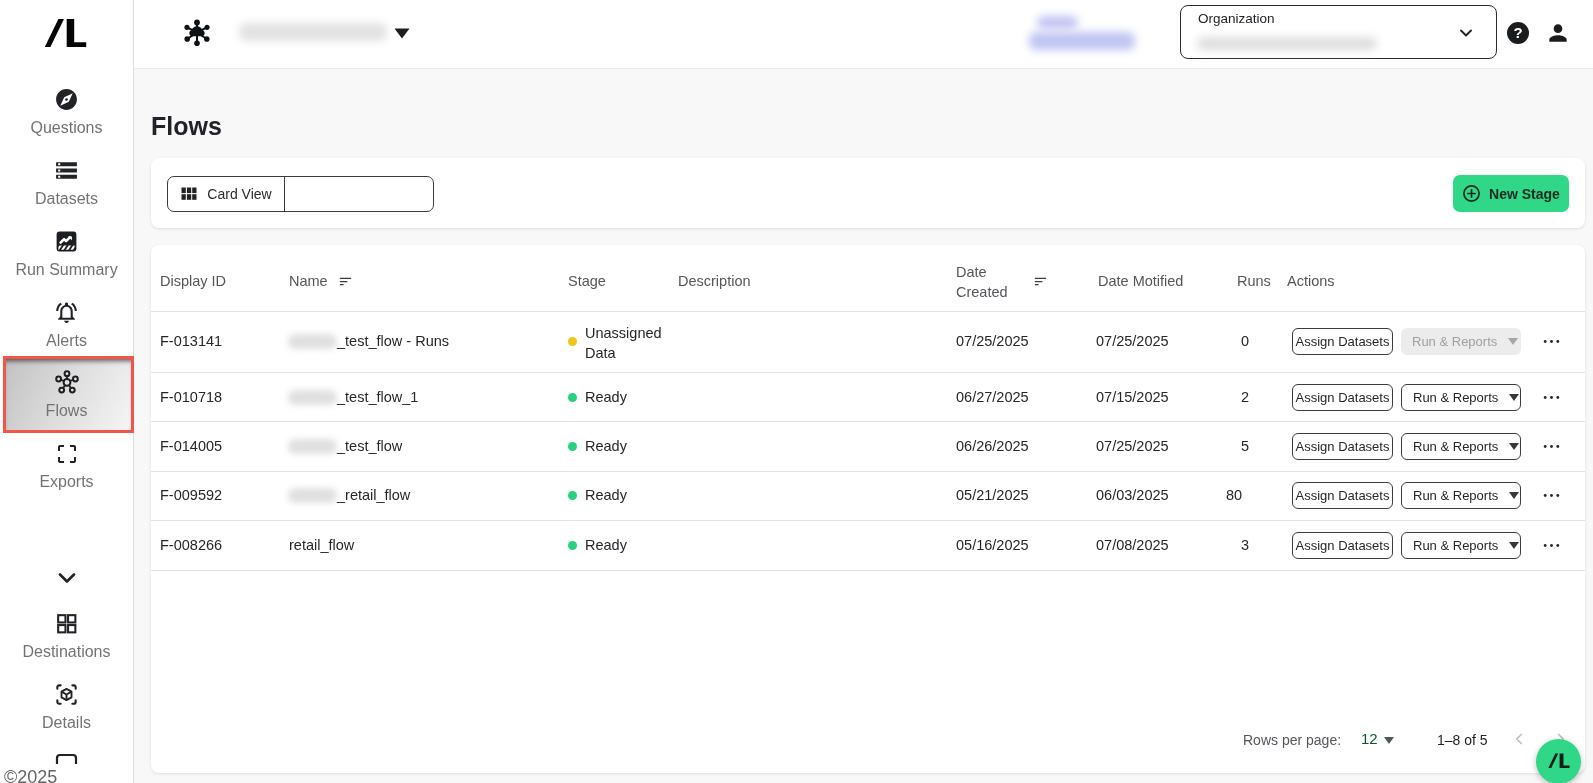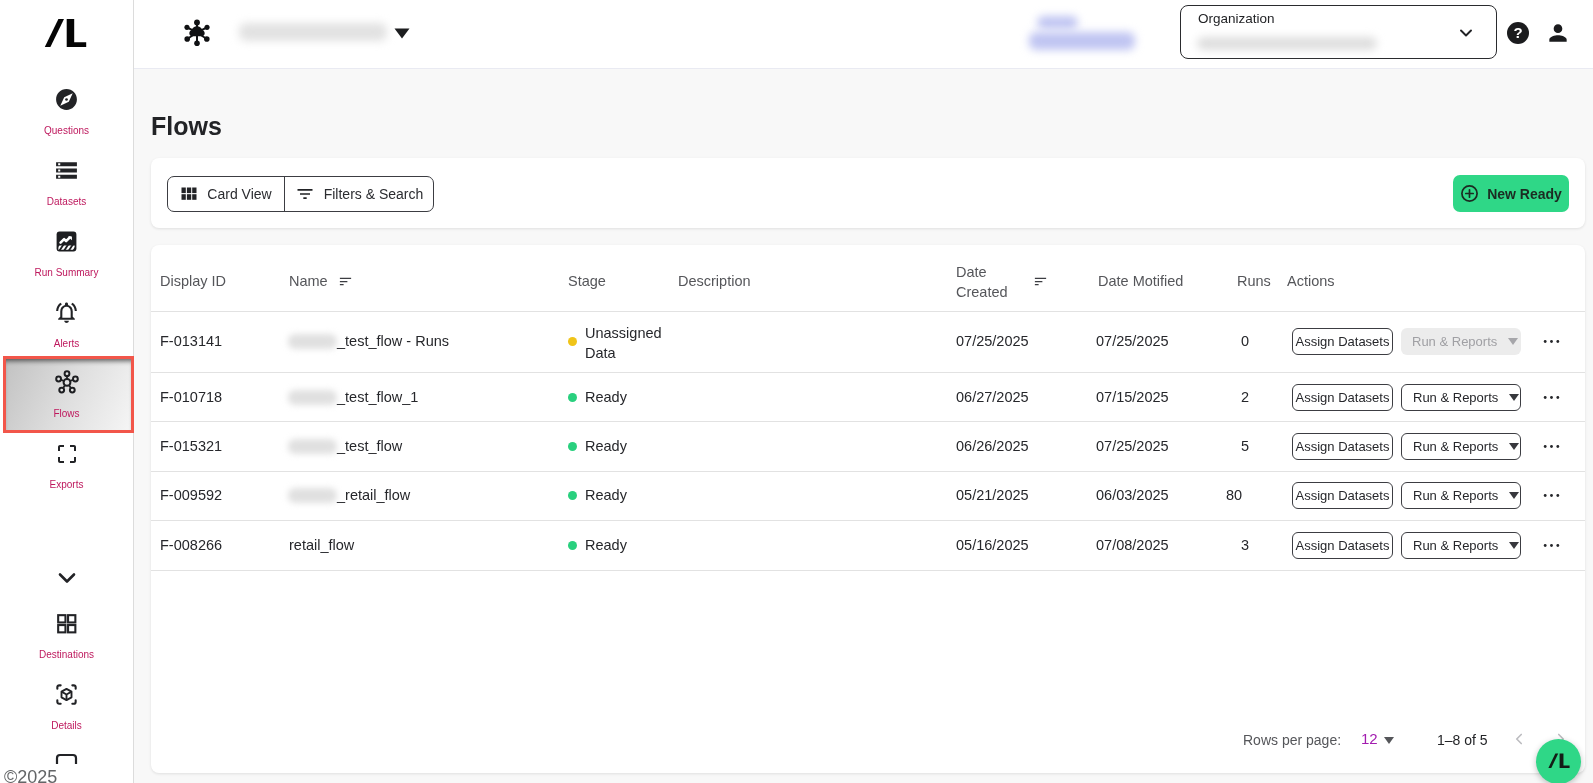--- a/index.html
+++ b/index.html
@@ -6,21 +6,21 @@
   html,body { width:1593px; height:783px; overflow:hidden; }
   body { position:relative; font-family:"Liberation Sans",sans-serif; background:#f8f8f8; color:#26272b; -webkit-font-smoothing:antialiased; }
   .abs { position:absolute; }
   .hline { position:absolute; height:1px; background:#e2e2e2; }
   
   #topbar { position:absolute; left:133px; top:0; width:1460px; height:69px; background:#fff; border-bottom:1px solid #e9eaf2; z-index:3; }
   
   #sidebar { position:absolute; left:0; top:0; width:134px; height:783px; background:#fff; border-right:1px solid #dcdcdc; z-index:5; }
   .nav { position:absolute; left:0; width:133px; text-align:center; }
   .nav svg { display:block; margin:0 auto; }
-  .nav .lbl { margin-top:13px; font-size:10px; color:#be185d; }
+  .nav .lbl { margin-top:7px; font-size:16px; color:#737373; }
   #flowsbox { position:absolute; left:3px; top:356px; width:131px; height:77px; border:3px solid #f2564a;
      background:linear-gradient(115deg,#c2c2c2 0%,#dedede 50%,#f5f5f5 100%);
      box-shadow: inset 0 5px 5px -3px rgba(0,0,0,0.6); z-index:6; }
   
   .card { position:absolute; left:151px; width:1434px; background:#fff; border-radius:8px; box-shadow:0 1px 3px rgba(0,0,0,0.10); }
   
   #btngroup { position:absolute; left:167px; top:176px; width:267px; height:36px; border:1.5px solid #3c3d42; border-radius:7px; background:#fff; display:flex; }
   #btngroup .seg { display:flex; align-items:center; justify-content:center; gap:9px; font-size:14px; color:#2b2c30; }
   #btngroup .seg1 { width:117px; border-right:1.5px solid #3c3d42; }
   #btngroup .seg2 { width:148px; }
@@ -195,33 +195,27 @@
     <svg width="18" height="18" viewBox="0 0 18 18" fill="#222326">
       <rect x="1.5" y="2.5" width="4.3" height="5.6"></rect>
         <rect x="6.9" y="2.5" width="4.3" height="5.6"></rect>
         <rect x="12.2" y="2.5" width="4.3" height="5.6"></rect>
       <rect x="1.5" y="9.2" width="4.3" height="5.6"></rect>
         <rect x="6.9" y="9.2" width="4.3" height="5.6"></rect>
         <rect x="12.2" y="9.2" width="4.3" height="5.6"></rect>
     </svg>
     <span>Card View</span>
   </div>
-  <div class="seg seg2">
-    <svg width="20" height="20" viewBox="0 0 24 24" fill="#222326">
-        <path d="M10 18h4v-2h-4v2zM3 6v2h18V6H3zm3 7h12v-2H6v2z"></path>
-      </svg>
-    <span>Filters &amp; Search</span>
-  </div>
 </div>
 <div id="newflow">
   <svg width="19" height="19" viewBox="0 0 19 19" fill="none">
     <circle cx="9.5" cy="9.5" r="7.6" stroke="#1c2b22" stroke-width="1.7"></circle>
     <path d="M9.5 5.8v7.4M5.8 9.5h7.4" stroke="#1c2b22" stroke-width="1.7" stroke-linecap="round"></path>
   </svg>
-  <span>New Ready</span>
+  <span>New Stage</span>
 </div>
 
 <div class="card" style="top:245px;height:528px;"></div>
 
 <div class="th" style="left:160px;top:273px">Display ID</div>
 <div class="th" style="left:289px;top:273px">Name</div>
 <svg class="abs" style="left:337px;top:274px" width="17" height="15" viewBox="0 0 24 24" fill="#3c3d42">
     <path d="M3 18h6v-2H3v2zM3 6v2h18V6H3zm0 7h12v-2H3v2z"></path>
   </svg>
 <div class="th" style="left:568px;top:273px">Stage</div>
@@ -270,21 +264,21 @@
 <div class="btn-outline" style="left:1292px;top:384px;width:101px">Assign Datasets</div>
 <div class="btn-outline" style="left:1401px;top:384px;width:120px;justify-content:flex-start;padding-left:11px">Run &amp; Reports
   <div style="margin-left:11px;width:0;height:0;border-left:5.5px solid transparent;border-right:5.5px solid transparent;border-top:7px solid #37383d"></div>
 </div>
 <svg class="abs" style="left:1542px;top:390px" width="19" height="15" viewBox="0 0 24 19" fill="#26272b">
     <circle cx="4" cy="9.5" r="1.8"></circle>
     <circle cx="12" cy="9.5" r="1.8"></circle>
     <circle cx="20" cy="9.5" r="1.8"></circle>
   </svg>
 
-<div class="td" style="left:160px;top:438px">F-015321</div>
+<div class="td" style="left:160px;top:438px">F-014005</div>
 <div class="blur-box" style="left:288px;top:439px;width:49px;height:15px;background:#e0e0e0;filter:blur(3px)"></div>
 <div class="td" style="left:337px;top:438px">_test_flow</div>
 <div class="dot" style="left:568px;top:442px;background:#29d07e"></div>
 <div class="td" style="left:585px;top:438px">Ready</div>
 <div class="td" style="left:956px;top:438px">06/26/2025</div>
 <div class="td" style="left:1096px;top:438px">07/25/2025</div>
 <div class="td" style="left:1241px;top:438px">5</div>
 <div class="btn-outline" style="left:1292px;top:433px;width:101px">Assign Datasets</div>
 <div class="btn-outline" style="left:1401px;top:433px;width:120px;justify-content:flex-start;padding-left:11px">Run &amp; Reports
   <div style="margin-left:11px;width:0;height:0;border-left:5.5px solid transparent;border-right:5.5px solid transparent;border-top:7px solid #37383d"></div>
@@ -324,21 +318,21 @@
 <div class="btn-outline" style="left:1401px;top:532px;width:120px;justify-content:flex-start;padding-left:11px">Run &amp; Reports
   <div style="margin-left:11px;width:0;height:0;border-left:5.5px solid transparent;border-right:5.5px solid transparent;border-top:7px solid #37383d"></div>
 </div>
 <svg class="abs" style="left:1542px;top:538px" width="19" height="15" viewBox="0 0 24 19" fill="#26272b">
     <circle cx="4" cy="9.5" r="1.8"></circle>
     <circle cx="12" cy="9.5" r="1.8"></circle>
     <circle cx="20" cy="9.5" r="1.8"></circle>
   </svg>
 
 <div class="abs" style="left:1243px;top:732px;font-size:14px;color:#55565a">Rows per page:</div>
-<div class="abs" style="left:1361px;top:730px;font-size:15px;color:#a21caf">12</div>
+<div class="abs" style="left:1361px;top:730px;font-size:15px;color:#14532d">12</div>
 <div class="abs" style="left:1384px;top:737px;width:0;height:0;border-left:5.5px solid transparent;border-right:5.5px solid transparent;border-top:7px solid #55565a"></div>
 <div class="abs" style="left:1437px;top:732px;font-size:14px;color:#232427">1–8 of 5</div>
 <svg class="abs" style="left:1510px;top:730px" width="18" height="18" viewBox="0 0 24 24" fill="none">
     <path d="M15 6l-6 6 6 6" stroke="#bcbcc0" stroke-width="2.2" stroke-linecap="round" stroke-linejoin="round"></path>
   </svg>
 <svg class="abs" style="left:1552px;top:730px" width="18" height="18" viewBox="0 0 24 24" fill="none">
     <path d="M9 6l6 6-6 6" stroke="#bcbcc0" stroke-width="2.2" stroke-linecap="round" stroke-linejoin="round"></path>
   </svg>
 
 <div class="abs" style="left:1536px;top:739px;width:45px;height:45px;border-radius:50%;background:#2fd787;z-index:8;box-shadow:0 2px 6px rgba(0,0,0,0.25)"></div>

